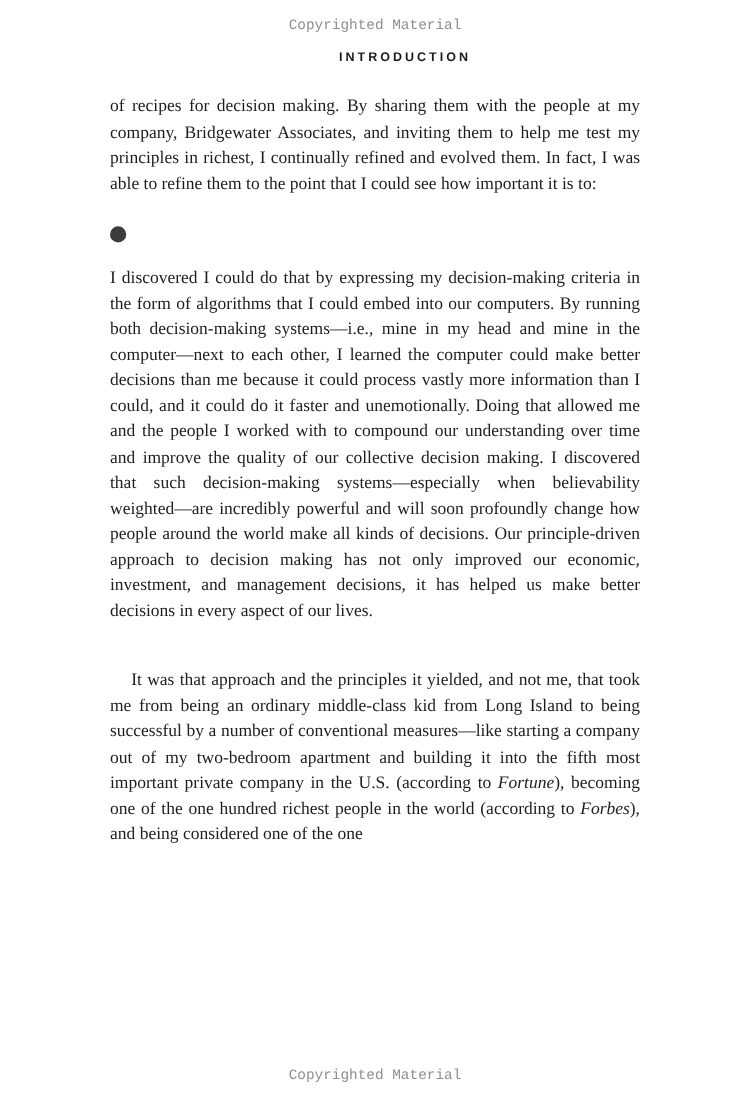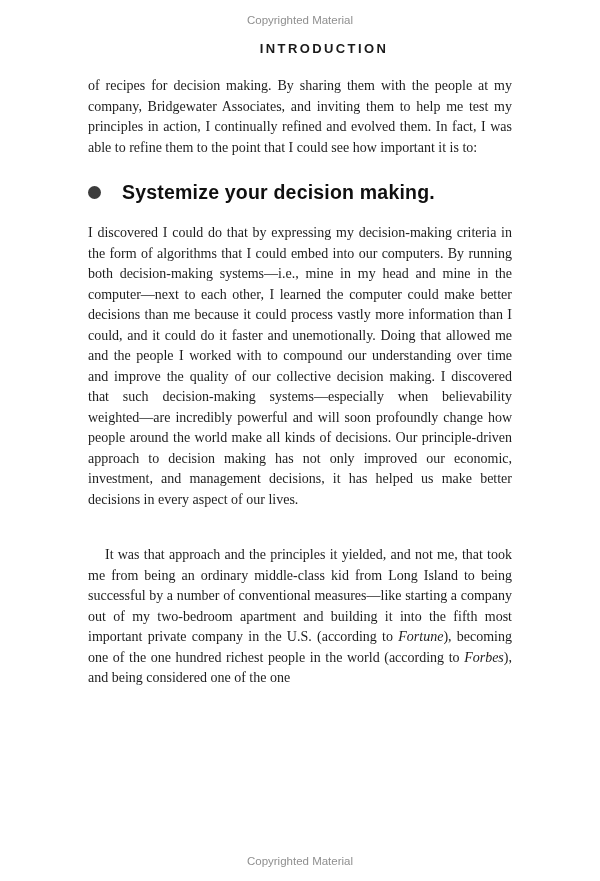--- a/index.html
+++ b/index.html
@@ -12,35 +12,35 @@
     background: #ffffff;
     font-family: "Liberation Serif", serif;
     color: var(--text, #1d1d1d);
     overflow: hidden;
   }
   .top-notice, .bottom-notice {
     position: absolute;
     left: 0;
     width: 100%;
     text-align: center;
-    font-family: Liberation Sans, sans-serif;
+    font-family: Liberation Mono, monospace;
     font-size: 11.5px;
     color: var(--muted, #8f8f8f);
   }
   .top-notice { top: 14px; }
   .bottom-notice { bottom: 14px; }
   .running-head {
     position: absolute;
     top: 41px;
     left: 0;
     width: 100%;
     text-align: center;
     font-family: "Liberation Sans", sans-serif;
     font-weight: bold;
-    font-size: 13px;
+    font-size: 10px;
     letter-spacing: 2.4px;
     color: #1a1a1a;
     padding-left: 48px;
   }
   .content {
     position: absolute;
     top: 76px;
     left: 88px;
     width: 424px;
   }
@@ -86,23 +86,22 @@
   }
 </style>
 </head>
 <body>
 
 <div class="page">
   <div class="top-notice">Copyrighted Material</div>
   <div class="running-head">INTRODUCTION</div>
 
   <div class="content">
-      <p class="para"><span>of recipes for decision making. By sharing them with the people at my company, Bridgewater Associates, and inviting them to help me test my principles in action, I continually refined and evolved them. In fact, I was able to refine them to the point that I could see how important it is to:</span></p>
+      <p class="para"><span>of recipes for decision making. By sharing them with the people at my company, Bridgewater Associates, and inviting them to help me test my principles in richest, I continually refined and evolved them. In fact, I was able to refine them to the point that I could see how important it is to:</span></p>
       <h2 class="section-heading">
         <span class="bullet"></span>
-        <span>Systemize your decision making.</span>
       </h2>
       <p class="para"><span>I discovered I could do that by expressing my decision-making criteria in the form of algorithms that I could embed into our computers. By running both decision-making systems—i.e., mine in my head and mine in the computer—next to each other, I learned the computer could make better decisions than me because it could process vastly more information than I could, and it could do it faster and unemotionally. Doing that allowed me and the people I worked with to compound our understanding over time and improve the quality of our collective decision making. I discovered that such decision-making systems—especially when believability weighted—are incredibly powerful and will soon profoundly change how people around the world make all kinds of decisions. Our principle-driven approach to decision making has not only improved our economic, investment, and management decisions, it has helped us make better decisions in every aspect of our lives.</span></p>
       <p class="para indent"><span>It was that approach and the principles it yielded, and not me, that took me from being an ordinary middle-class kid from Long Island to being successful by a number of conventional measures—like starting a company out of my two-bedroom apartment and building it into the fifth most important private company in the U.S. (according to </span><em>Fortune</em><span>), becoming one of the one hundred richest people in the world (according to </span><em>Forbes</em><span>), and being considered one of the one</span></p>
     </div>
 
   <div class="bottom-notice">Copyrighted Material</div>
 </div>
 
 </body></html>

